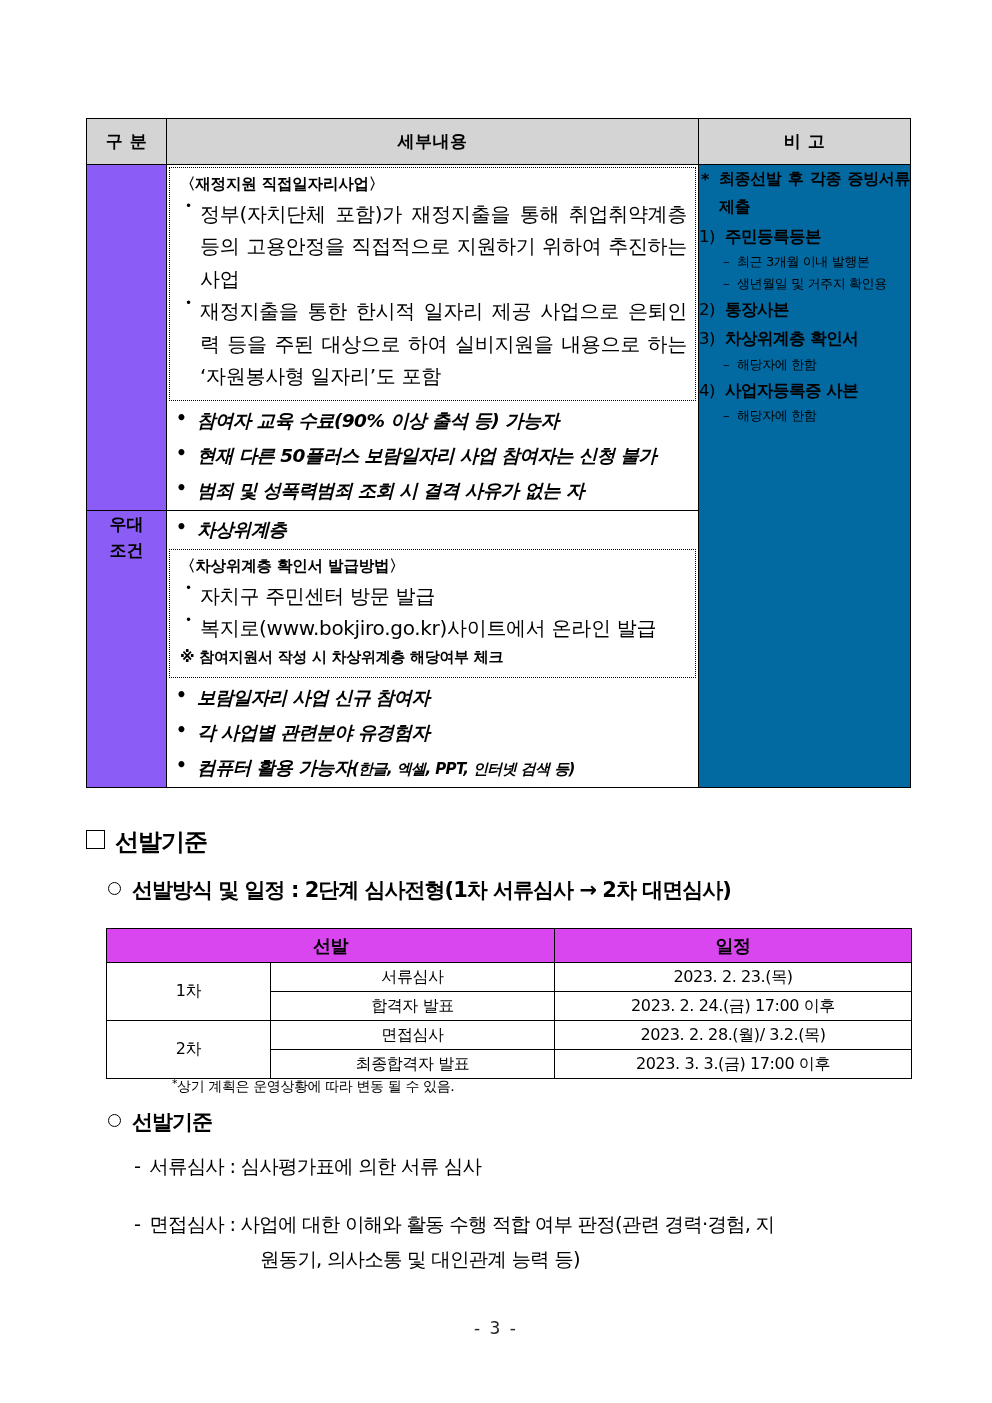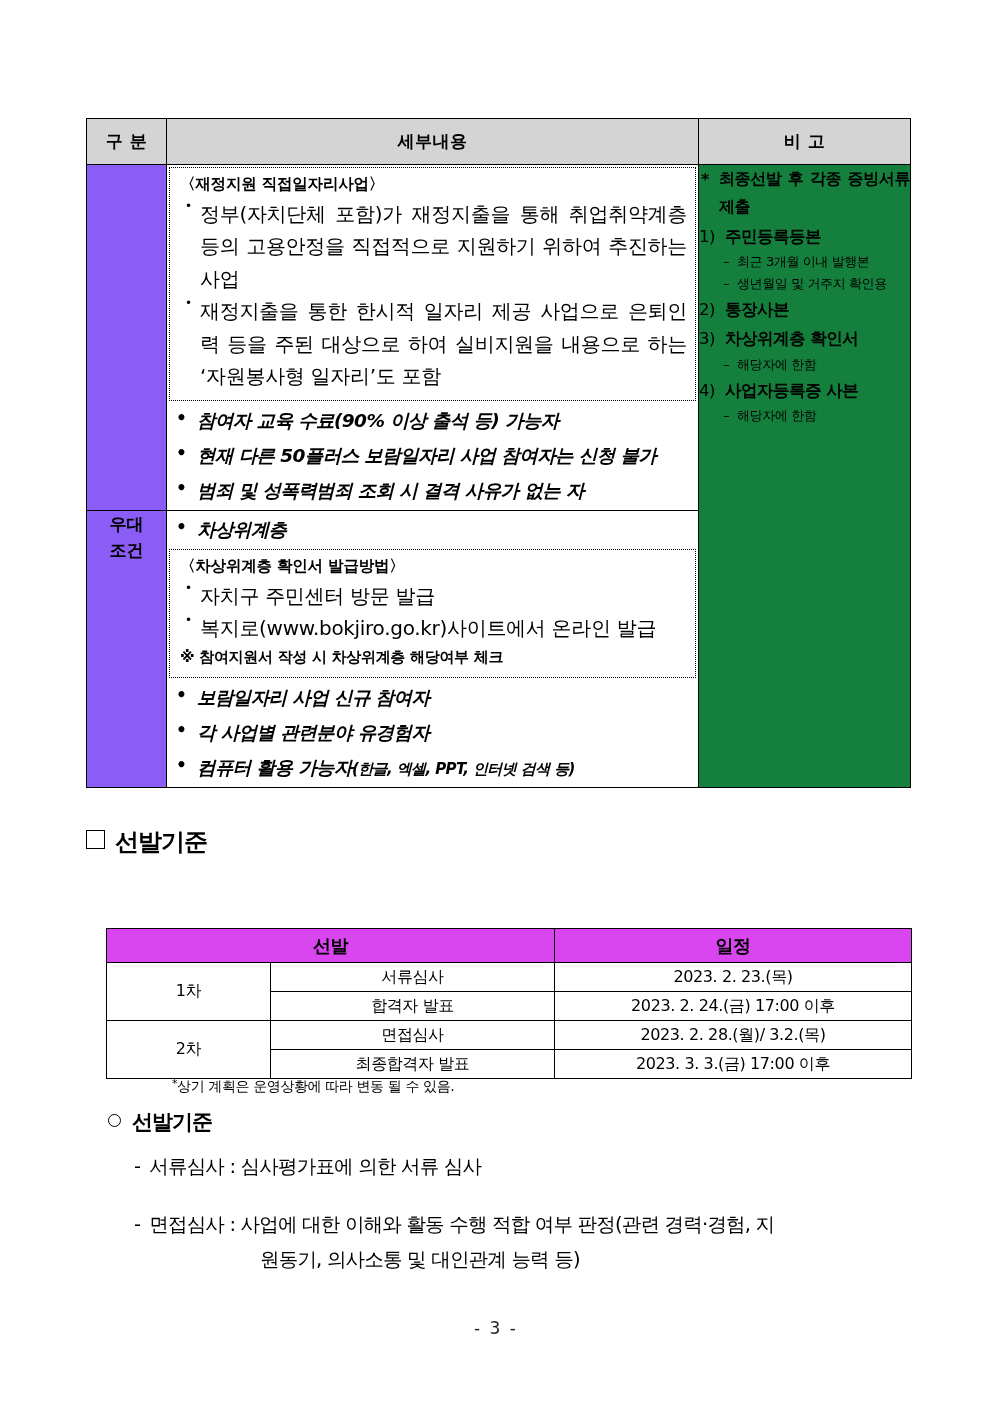--- a/index.html
+++ b/index.html
@@ -59,21 +59,21 @@
     font-weight: bold;
     font-size: 17px;
     line-height: 1.55;
   }
   td.col-detail {
     padding: 8px 10px 8px 8px;
     background: #ffffff;
   }
   td.col-remark {
     padding: 18px 6px 8px 10px;
-    background: #15803d;
+    background: #0369a1;
   }
 
   
   .dotted-box {
     border: 1px dotted #000000;
     padding: 6px 8px 8px 8px;
     margin: 2px 2px 4px 2px;
   }
   .dotted-box .subtitle {
     font-weight: bold;
@@ -396,20 +396,23 @@
           </td>
         </tr>
       </tbody>
     </table>
   </div>
 
   <div class="section-heading">
     <span class="sq"></span><span>선발기준</span>
   </div>
 
+  <div class="bullet-o-line" id="line-method">
+    <span class="oc"></span><span>선발방식 및 일정 : 2단계 심사전형(1차 서류심사 → 2차 대면심사)</span>
+  </div>
 
   <div class="sched-wrap">
     <table class="sched">
       <colgroup>
         <col style="width:164px">
         <col style="width:284px">
         <col style="width:357px">
       </colgroup>
       <thead>
         <tr>

